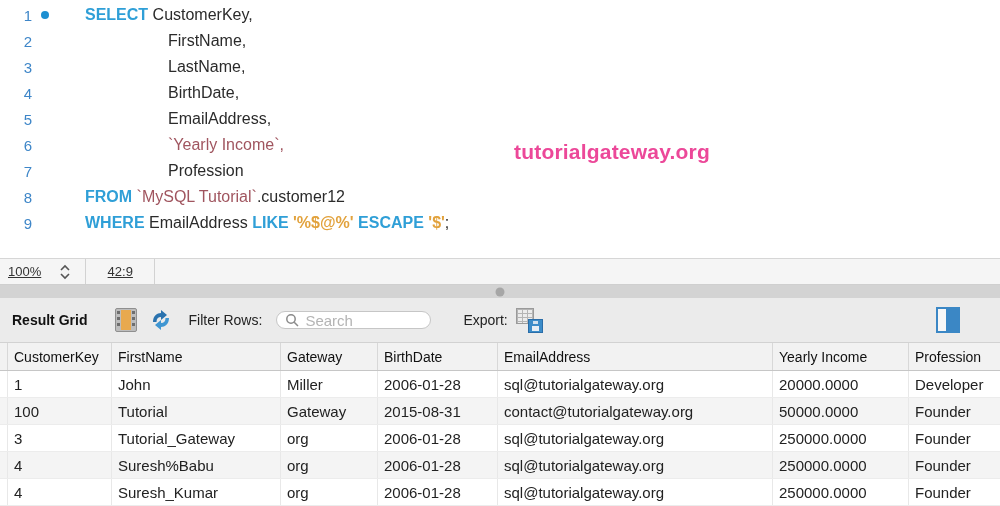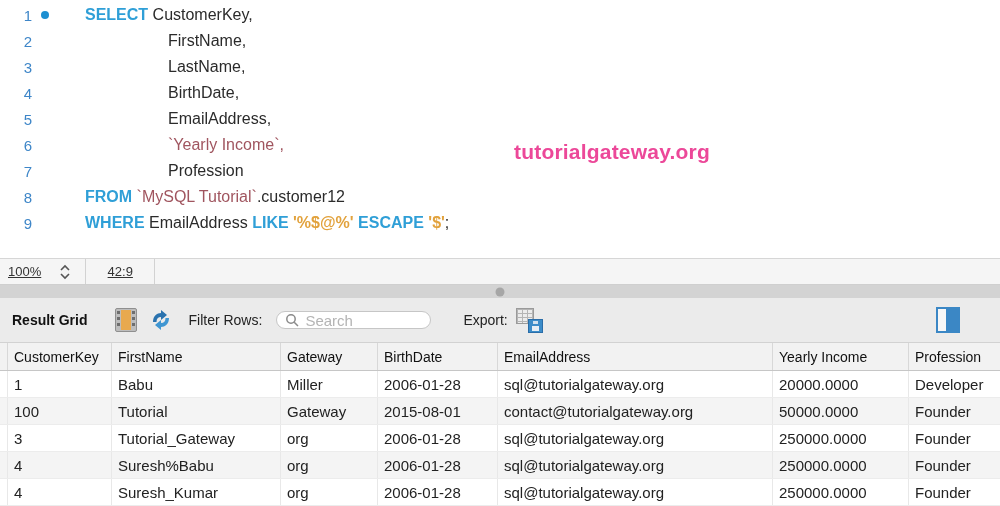--- a/index.html
+++ b/index.html
@@ -200,33 +200,33 @@
       <div class="hcell c2">Gateway</div>
       <div class="hcell c3">BirthDate</div>
       <div class="hcell c4">EmailAddress</div>
       <div class="hcell c5">Yearly Income</div>
       <div class="hcell c6">Profession</div>
     </div>
   <div id="grid-body">
       <div class="trow">
         <div class="tcell gutter"></div>
         <div class="tcell c0">1</div>
-        <div class="tcell c1">Babu</div>
+        <div class="tcell c1">John</div>
         <div class="tcell c2">Miller</div>
         <div class="tcell c3">2006-01-28</div>
         <div class="tcell c4">sql@tutorialgateway.org</div>
         <div class="tcell c5">20000.0000</div>
         <div class="tcell c6">Developer</div>
       </div>
       <div class="trow alt">
         <div class="tcell gutter"></div>
         <div class="tcell c0">100</div>
         <div class="tcell c1">Tutorial</div>
         <div class="tcell c2">Gateway</div>
-        <div class="tcell c3">2015-08-01</div>
+        <div class="tcell c3">2015-08-31</div>
         <div class="tcell c4">contact@tutorialgateway.org</div>
         <div class="tcell c5">50000.0000</div>
         <div class="tcell c6">Founder</div>
       </div>
       <div class="trow">
         <div class="tcell gutter"></div>
         <div class="tcell c0">3</div>
         <div class="tcell c1">Tutorial_Gateway</div>
         <div class="tcell c2">org</div>
         <div class="tcell c3">2006-01-28</div>

